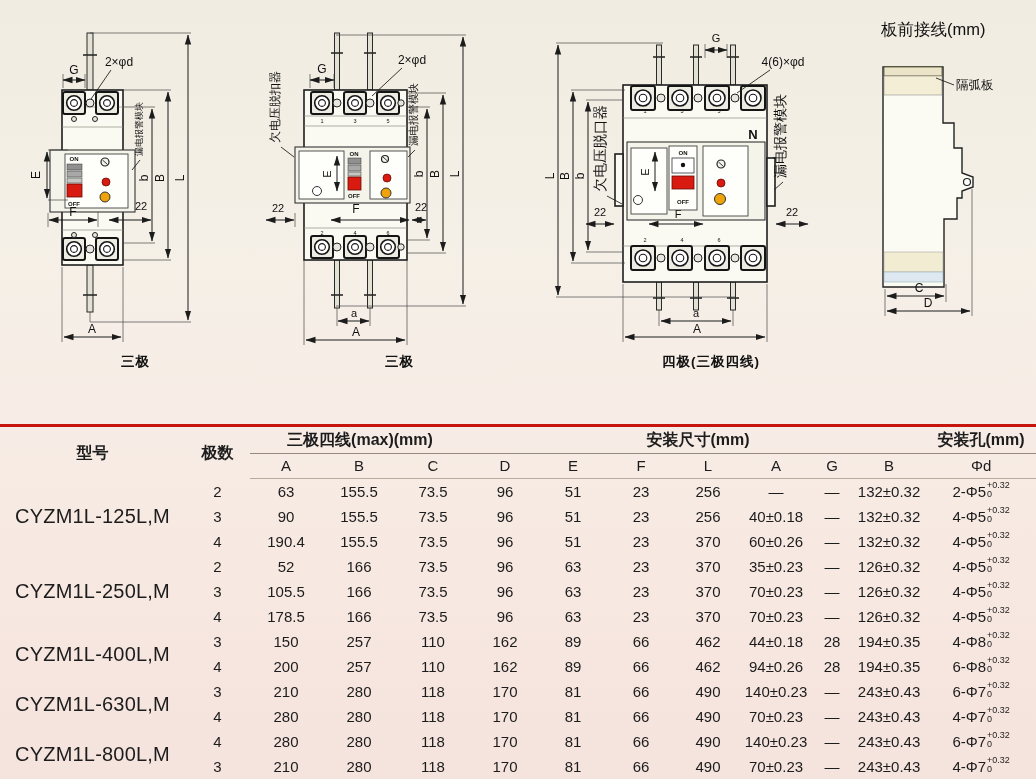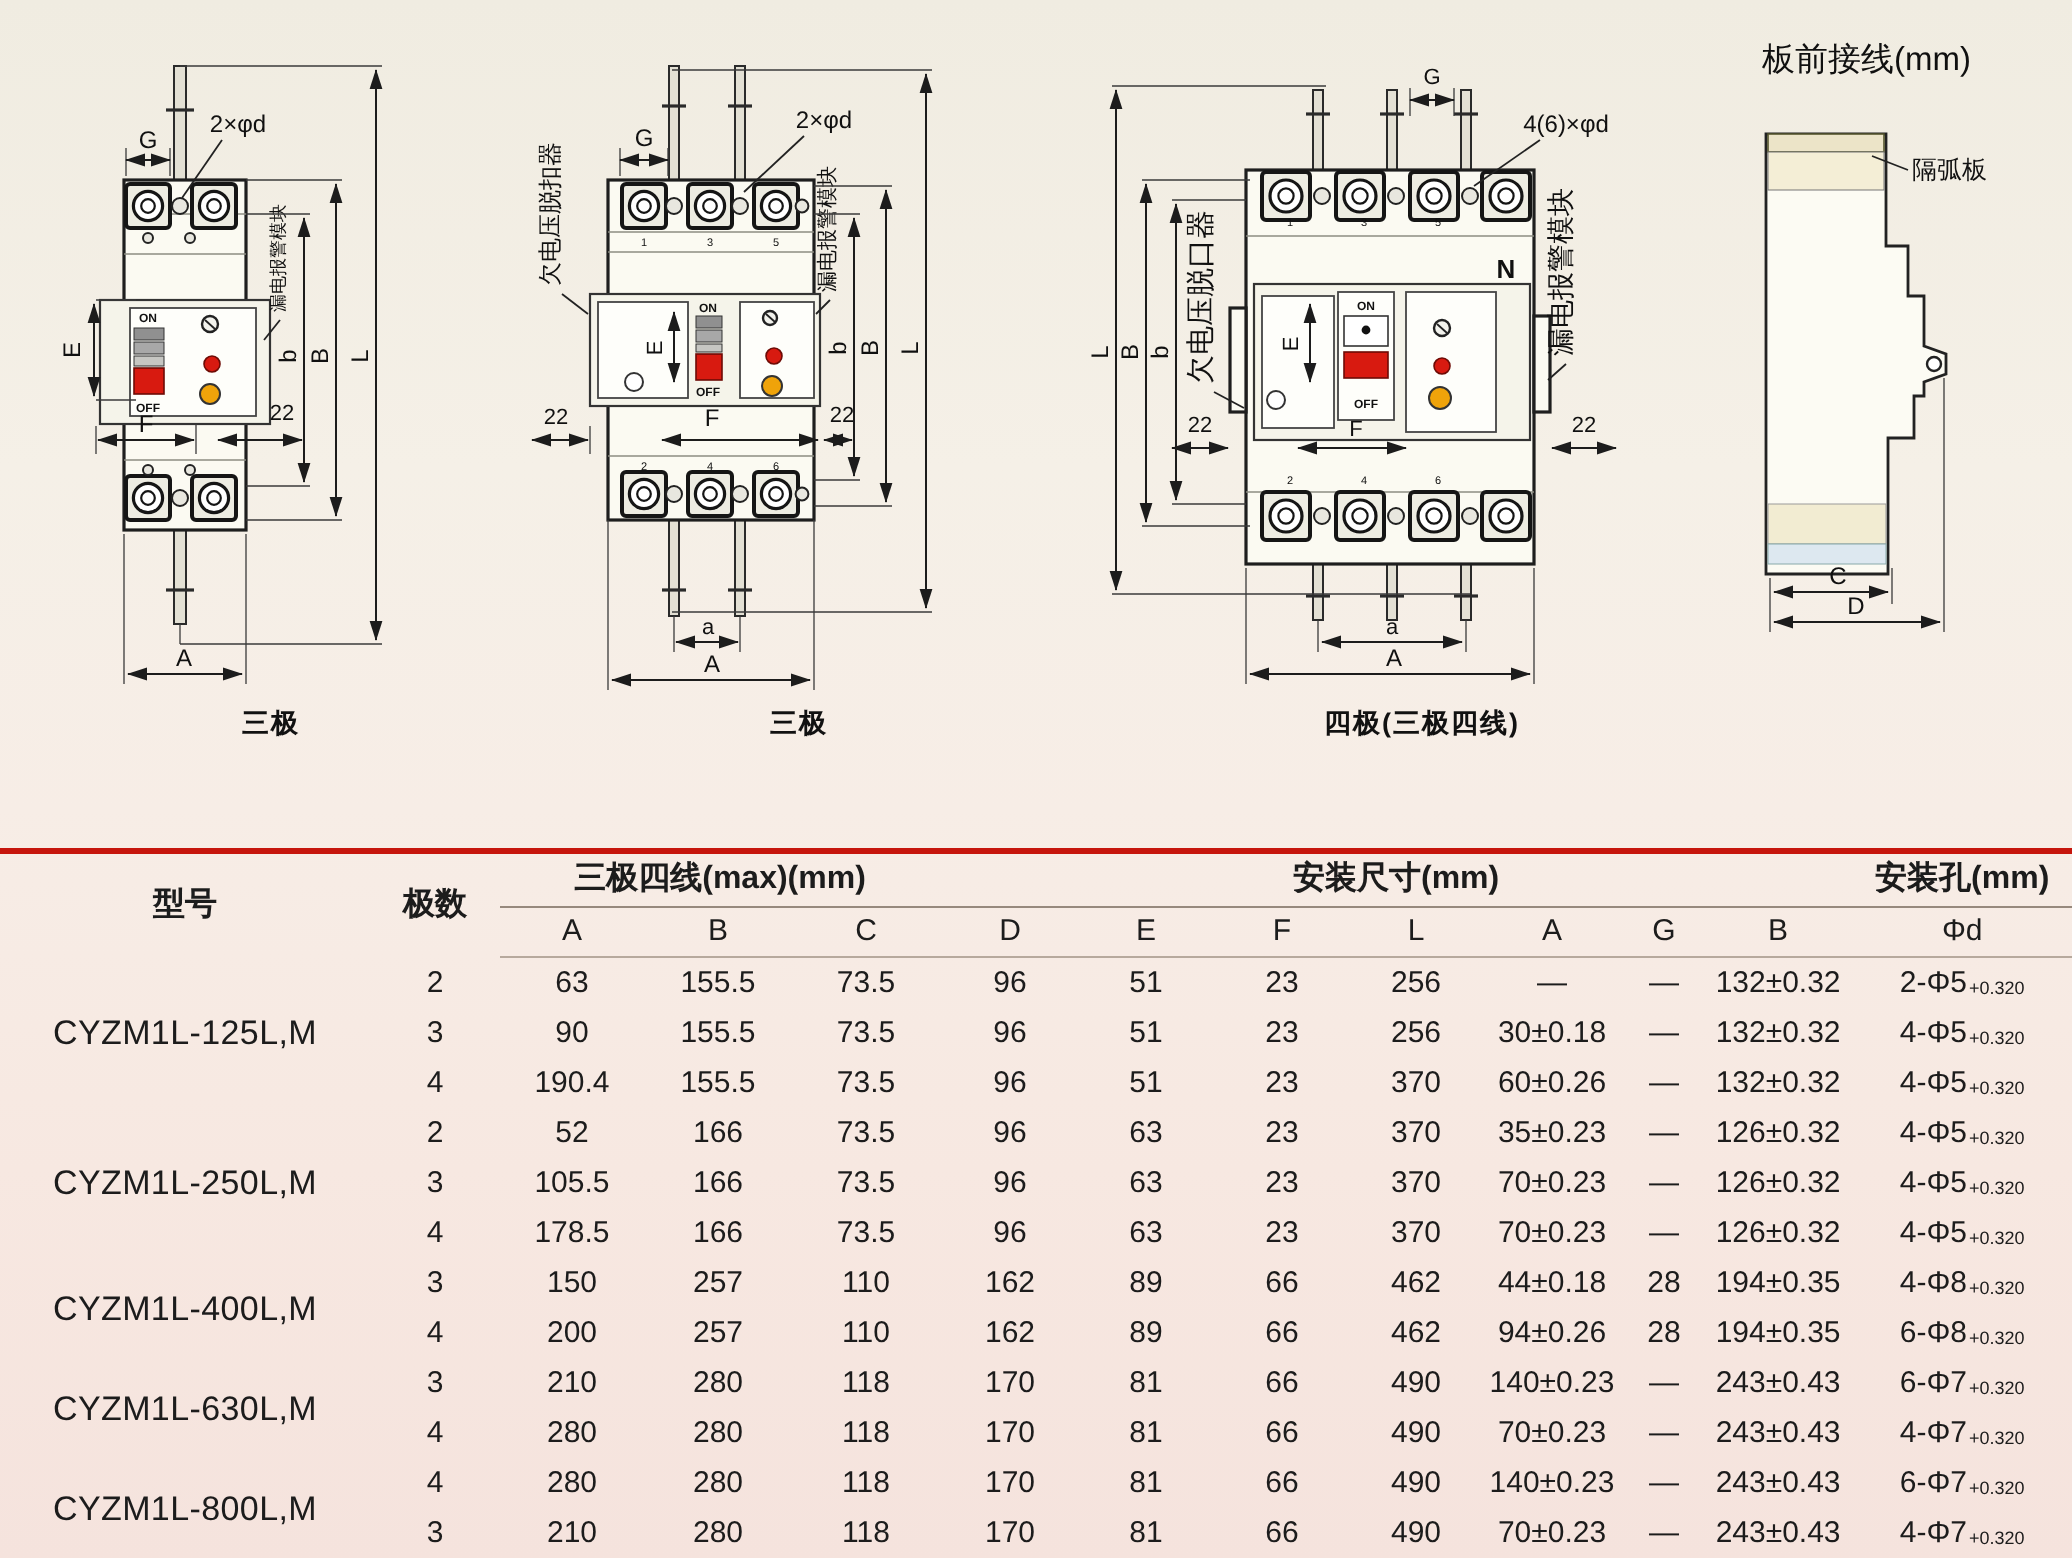--- a/index.html
+++ b/index.html
@@ -40,23 +40,23 @@
         font-size:15px;color:#1c1c1c}
   .spec th,.spec td{padding:0;text-align:center;font-weight:normal;white-space:nowrap;height:25px;line-height:25px}
   .spec thead tr.gr th{font-weight:bold;font-size:16px;height:26px;line-height:26px}
   .spec thead tr.sub th{height:24px;line-height:24px;font-size:15px}
   .grp-line{border-bottom:1px solid #97897d}
   .sub-line{border-bottom:1px solid #b7a99d}
   .grp-outline{padding-left:10px}
   .grp-mount{padding-right:96px}
   .grp-holes{padding-right:40px}
   .th-phid{padding-right:42px}
-  .model-td{font-size:17px;letter-spacing:.2px;padding-right:22px}
+  .model-td{font-size:20px;letter-spacing:.2px;padding-right:22px}
   .hole-td .hw{display:inline-flex;align-items:flex-end;line-height:normal}
-  .tol{display:inline-flex;flex-direction:row;align-items:flex-start;font-size:9px;line-height:8.5px;
+  .tol{display:inline-flex;flex-direction:column;align-items:flex-start;font-size:9px;line-height:8.5px;
        margin-left:1px;transform:translateY(-2px)}
 </style>
 </head>
 <body>
 
 <div class="page">
 
   <svg class="fig" style="left:28px;top:8px" width="210" height="346" viewBox="0 0 210 346">
     <defs>
         <marker id="ar1" viewBox="0 0 10 10" refX="9.5" refY="5" markerWidth="10" markerHeight="10" orient="auto-start-reverse" markerUnits="userSpaceOnUse">
@@ -524,21 +524,21 @@
   </tr>
         <tr>
     <td>3</td>
     <td>90</td>
     <td>155.5</td>
     <td>73.5</td>
     <td>96</td>
     <td>51</td>
     <td>23</td>
     <td>256</td>
-    <td>30±0.18</td>
+    <td>40±0.18</td>
     <td>—</td>
     <td>132±0.32</td>
     <td class="hole-td">
       <span class="hw">
         <span>4-Φ5</span>
         <span class="tol">
           <span>+0.32</span>
           <span>0</span>
         </span>
       </span>

